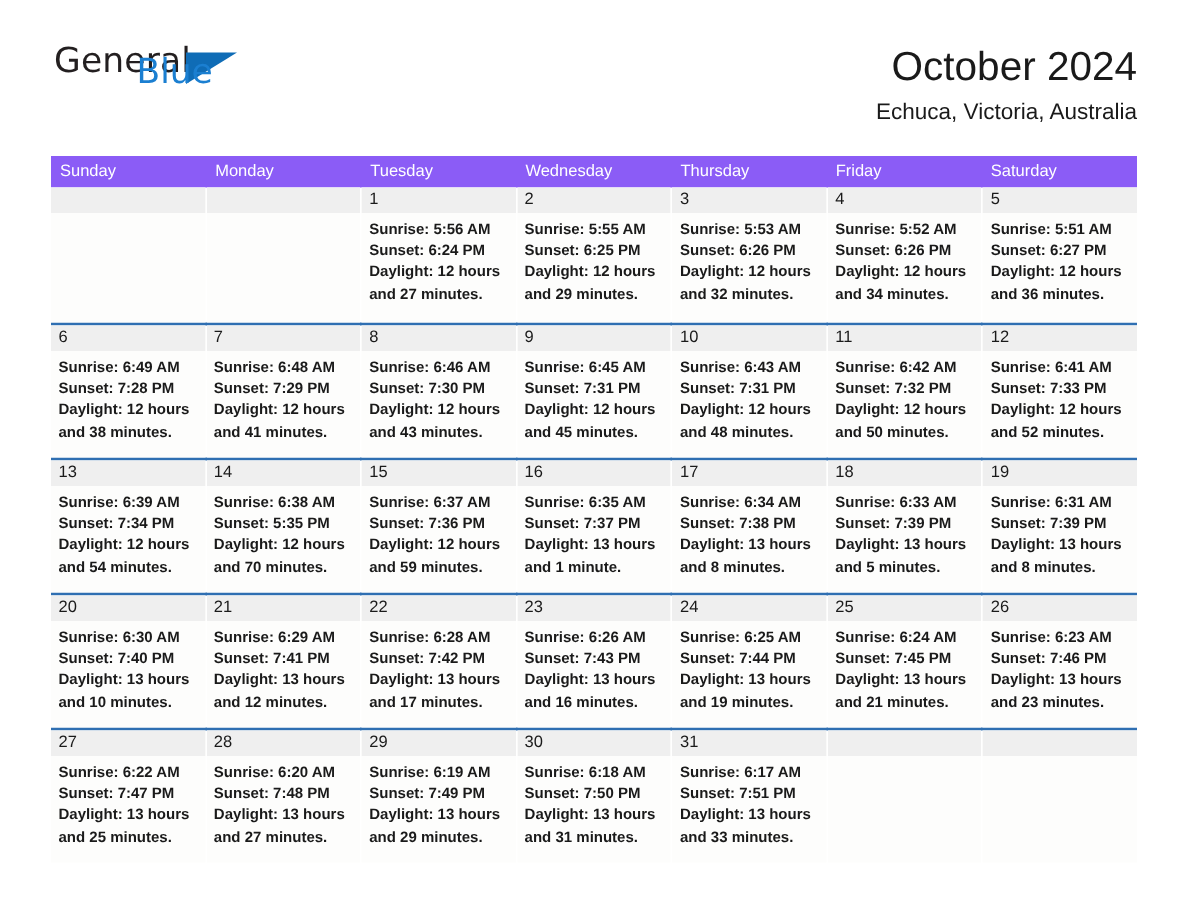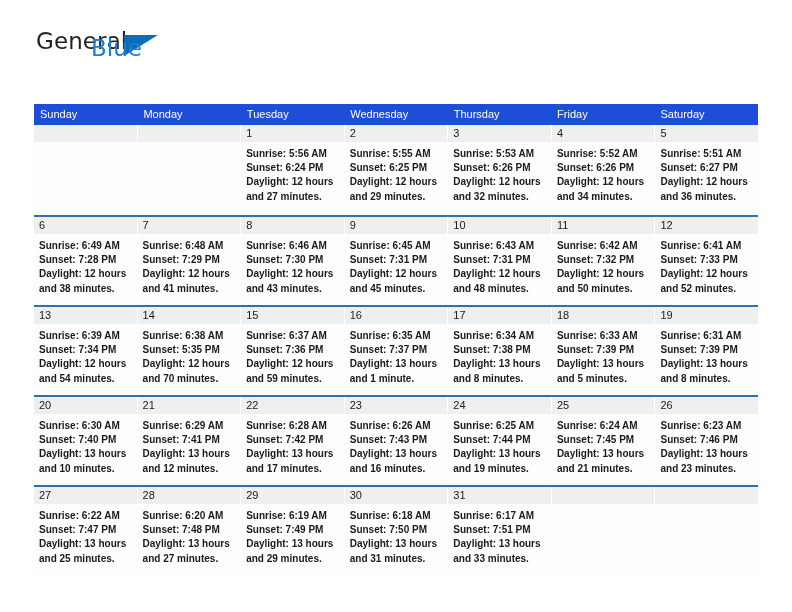--- a/index.html
+++ b/index.html
@@ -85,21 +85,21 @@
 
   
   .calendar {
     position: absolute;
     left: 34px;
     top: 104px;
     width: 724px;
   }
   .weekdays {
     display: flex;
-    background: #1d4ed8;
+    background: #8b5cf6;
     height: 21px;
   }
   .weekday {
     flex: 1 1 0;
     color: #ffffff;
     font-size: 11px;
     line-height: 21px;
     padding-left: 6px;
     box-sizing: border-box;
     white-space: nowrap;
@@ -146,20 +146,24 @@
 <div class="page">
 
   <div class="header">
 
     <div class="logo">
       <span class="logo-general">General</span>
       <span class="logo-triangle"></span>
       <span class="logo-blue">Blue</span>
     </div>
 
+    <div class="title-block">
+      <div class="cal-title">October 2024</div>
+      <div class="cal-subtitle">Echuca, Victoria, Australia</div>
+    </div>
 
   </div>
 
   <div class="calendar">
     <div class="weekdays">
         <div class="weekday">Sunday</div>
         <div class="weekday">Monday</div>
         <div class="weekday">Tuesday</div>
         <div class="weekday">Wednesday</div>
         <div class="weekday">Thursday</div>

